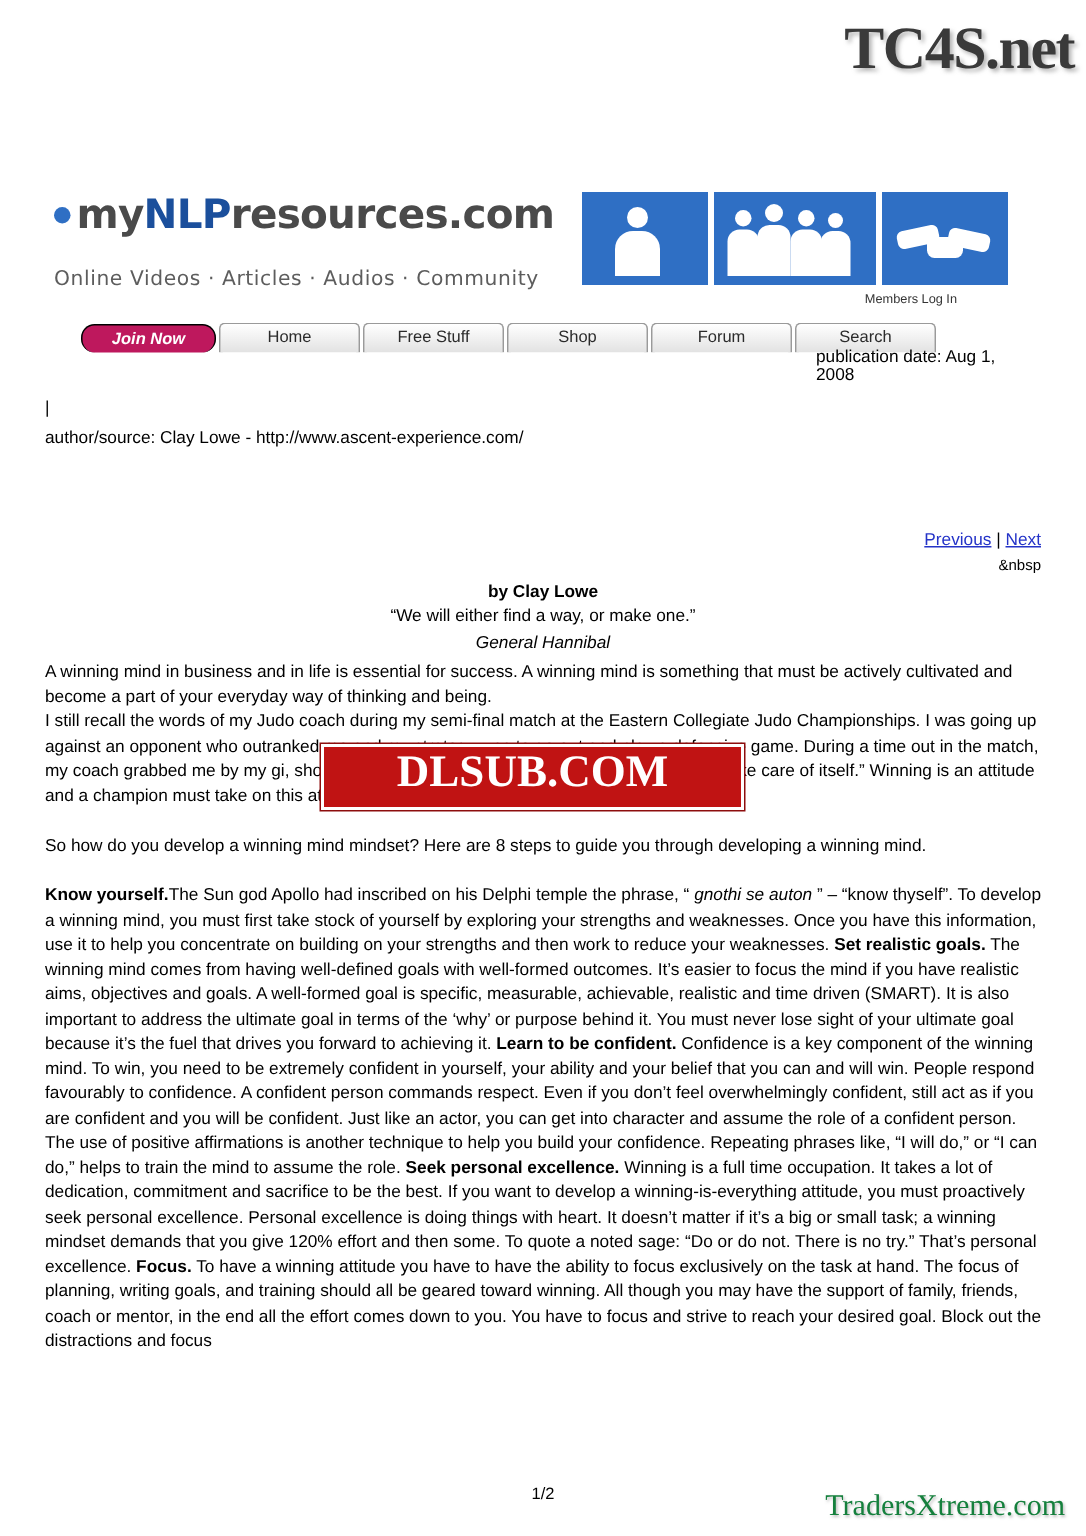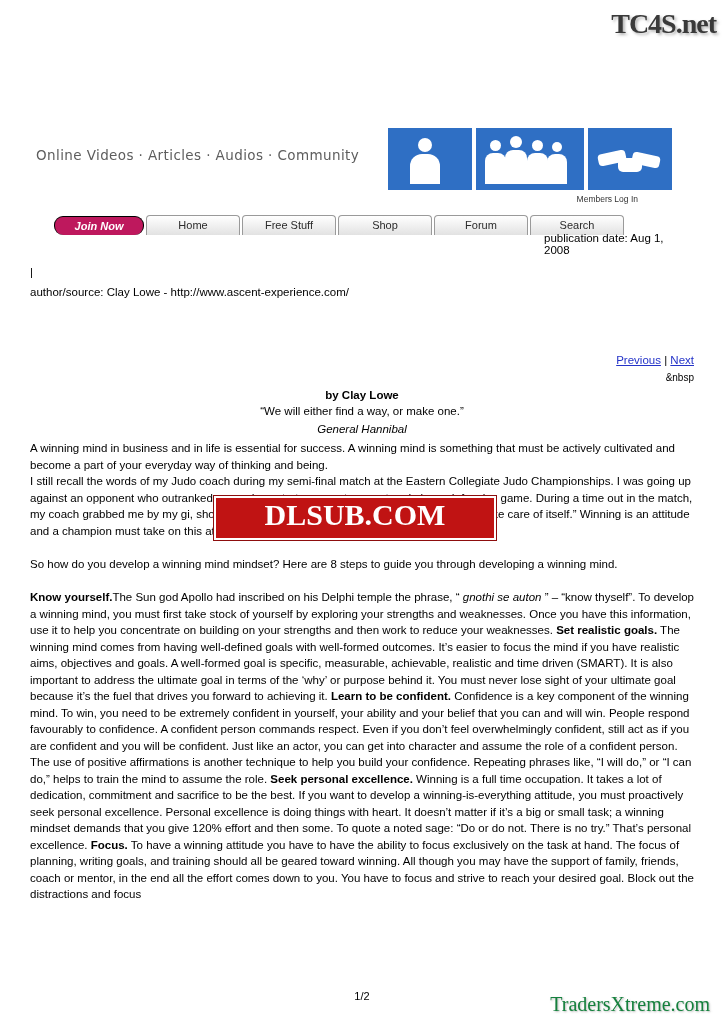--- a/index.html
+++ b/index.html
@@ -16,21 +16,21 @@
     color: #000000;
     overflow: hidden;
   }
 
   
   .tc4s-watermark {
     position: absolute;
     top: 8px;
     right: 8px;
     font-family: "Liberation Serif", serif;
-    font-size: 28px;
+    font-size: 40px;
     font-weight: bold;
     color: #3a3a3a;
     letter-spacing: -1px;
     text-shadow: 2px 2px 3px rgba(120,120,120,0.55);
   }
 
   
   .banner {
     position: absolute;
     top: 128px;
@@ -282,20 +282,23 @@
   b { font-weight: bold; }
   i { font-style: italic; }
 </style>
 </head>
 <body>
 
 <div class="tc4s-watermark">TC4S.net</div>
 
 <div class="banner">
   <div class="banner-left">
+    <div class="logo-line1">
+      <span class="logo-dot"></span><span>my</span><span class="blue">NLP</span><span>resources.com</span>
+    </div>
     <div class="logo-line2">Online Videos · Articles · Audios · Community</div>
   </div>
 
   <div class="banner-images">
     <div class="banner-img">
       <div class="b-silhouette" style="left:30px;top:10px;width:14px;height:14px;border-radius:50%;"></div>
       <div class="b-silhouette" style="left:22px;top:26px;width:30px;height:30px;border-radius:12px 12px 0 0;"></div>
     </div>
     <div class="banner-img wide">
       <div class="b-silhouette" style="left:14px;top:12px;width:11px;height:11px;border-radius:50%;"></div>

